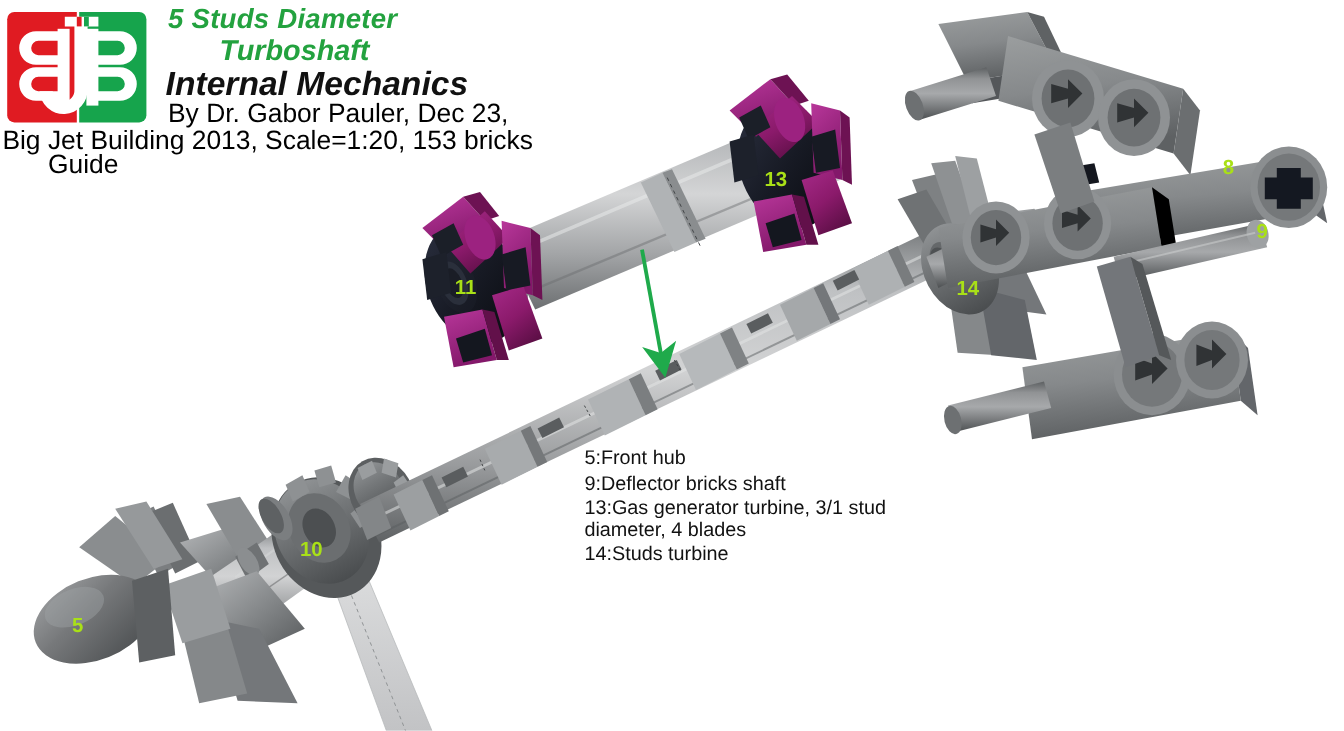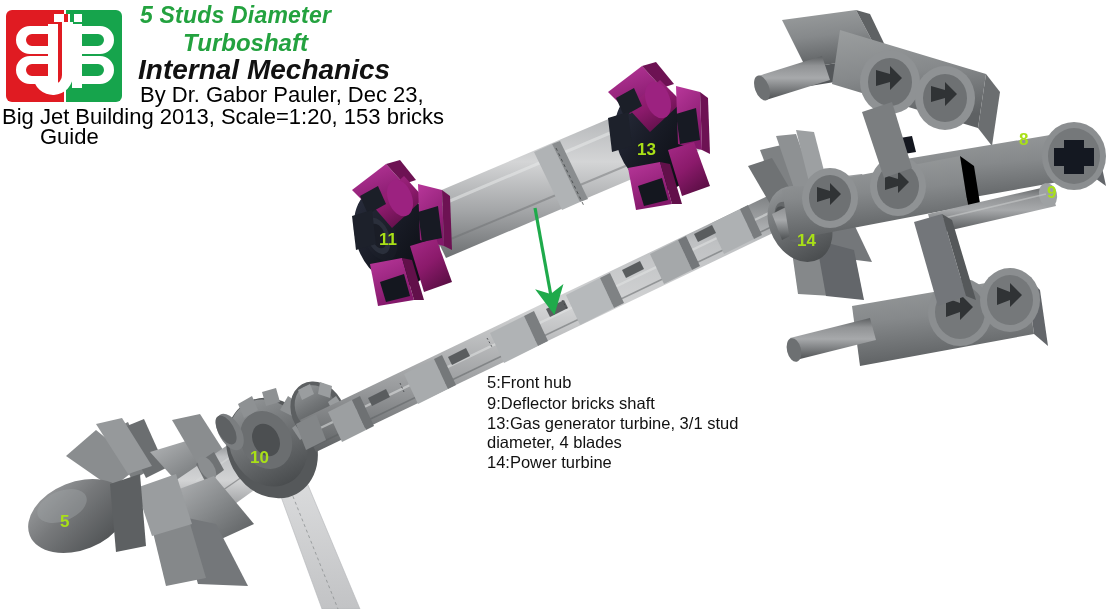--- a/index.html
+++ b/index.html
@@ -396,21 +396,21 @@
   <div class="ttl" id="title2">Turboshaft</div>
   <div class="ttl" id="title3">Internal Mechanics</div>
   <div class="meta" id="byline">By Dr. Gabor Pauler, Dec 23,</div>
   <div class="meta" id="bjb1">Big Jet Building 2013, Scale=1:20, 153 bricks</div>
   <div class="meta" id="bjb2">Guide</div>
 
   <div id="legend">
     <div class="li">5:Front hub</div>
     <div class="li">9:Deflector bricks shaft</div>
     <div class="li wrap">13:Gas generator turbine, 3/1 stud diameter, 4 blades</div>
-    <div class="li">14:Power turbine</div>
+    <div class="li">14:Studs turbine</div>
   </div>
 
   <div class="tag" style="left:60px;top:512px;">5</div>
   <div class="tag" style="left:1019px;top:130px;">8</div>
   <div class="tag" style="left:1047px;top:183px;">9</div>
   <div class="tag" style="left:250px;top:428px;margin-top:20px;">10</div>
   <div class="tag" style="left:379px;top:230px;">11</div>
   <div class="tag" style="left:637px;top:140px;text-align:right;">13</div>
   <div class="tag" style="left:797px;top:217px;margin-top:14px;">14</div>
 

